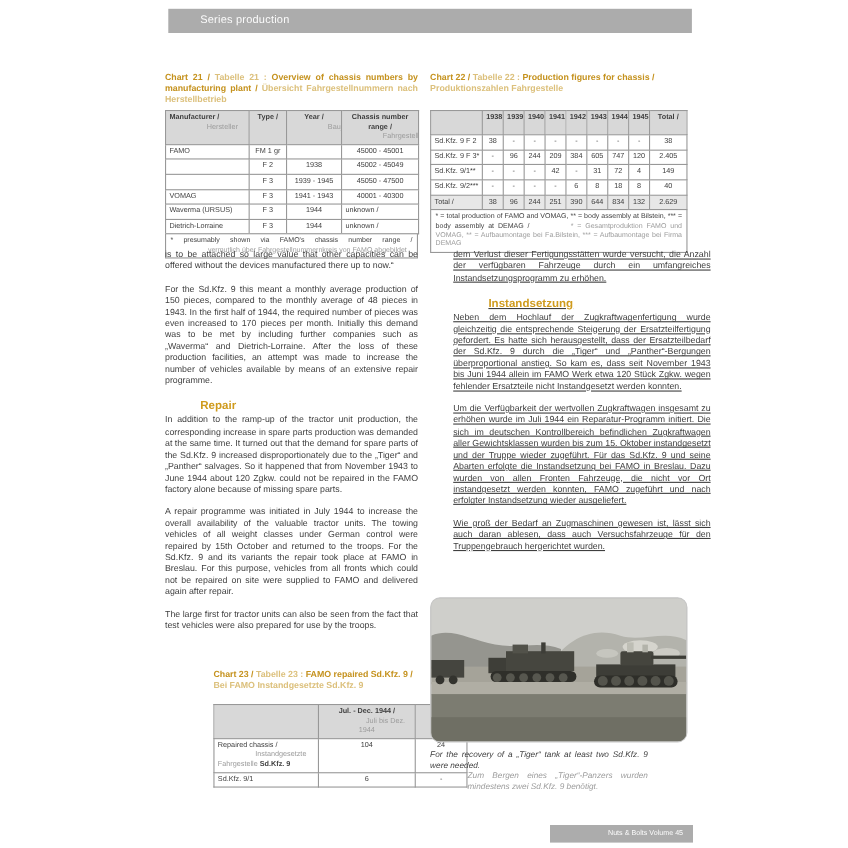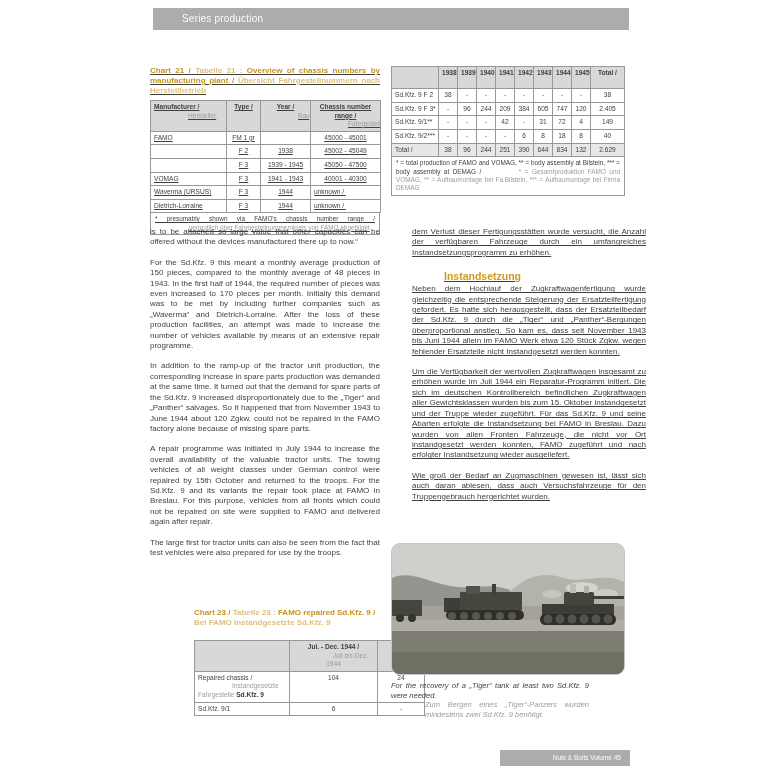--- a/index.html
+++ b/index.html
@@ -3,21 +3,21 @@
 <meta charset="utf-8">
 <style>
   html,body{margin:0;padding:0;background:#fff;}
   .canvas{position:relative;width:771px;height:771px;background:#ffffff;overflow:hidden;
           font-family:"Liberation Sans",sans-serif;color:#3f3f3f;}
   .topbar{position:absolute;left:153px;top:8px;width:476px;height:22px;background:#acacac;
           color:#fbfbfb;font-size:10px;line-height:22px;padding-left:29px;box-sizing:border-box;letter-spacing:.2px;}
   .footbar{position:absolute;left:500px;top:750px;width:130px;height:16px;background:#acacac;
           color:#fbfbfb;font-size:6.5px;line-height:16px;text-align:right;padding-right:9px;box-sizing:border-box;}
   .block{position:absolute;}
-  #c21{left:150px;top:66px;width:230px;text-decoration:underline;}
+  #c21{left:150px;top:66px;width:230px;}
   #c22{left:391px;top:66px;width:234px;}
   #leftbody{left:150px;top:227px;width:230px;}
   #rightbody{left:412px;top:227px;width:234px;text-decoration:underline;}
   #c23{left:150px;top:608px;width:230px;padding-left:44px;}
   #photoblock{left:391px;top:543px;width:198px;}
   .chart-head{font-size:8px;line-height:10px;text-align:justify;min-height:34px;}
   .ce{font-weight:bold;color:#c5921e;}
   .cl{font-weight:bold;color:#dcc07c;}
   table.dtable{border-collapse:collapse;table-layout:fixed;width:100%;background:#fff;}
   table.dtable th,table.dtable td{border:1px solid #989898;font-size:6.6px;line-height:8.6px;
@@ -100,20 +100,24 @@
         <td><span>unknown /</span> <span class="de">nicht bekannt</span></td>
       </tr>
     </tbody>
       </table>
     <div class="fnote">
       <span>* presumably shown via FAMO's chassis number range /</span> <span class="de">vermutlich über Fahrgestellnummernkreis von FAMO abgebildet</span>
     </div>
   </div>
 
   <div class="block" id="c22">
+    <div class="chart-head">
+      <span class="ce">Chart 22 /</span><span class="cl"> Tabelle 22 : </span><span class="ce">Production figures for chassis /</span><br>
+      <span class="cl"> Produktionszahlen Fahrgestelle</span>
+    </div>
     <table class="dtable">
       <colgroup>
           <col style="width:47px">
           <col style="width:19px">
           <col style="width:19px">
           <col style="width:19px">
           <col style="width:19px">
           <col style="width:19px">
           <col style="width:19px">
           <col style="width:19px">
@@ -196,20 +200,21 @@
     </tbody>
       </table>
     <div class="fnote">
       <span>* = total production of FAMO and VOMAG, ** = body assembly at Bilstein, *** = body assembly at DEMAG /</span> <span class="de">* = Gesamtproduktion FAMO und VOMAG, ** = Aufbaumontage bei Fa.Bilstein, *** = Aufbaumontage bei Firma DEMAG</span>
     </div>
   </div>
 
   <div class="block body" id="leftbody">
     <p>is to be attached so large value that other capacities can be offered without the devices manufactured there up to now.“</p>
     <p>For the Sd.Kfz. 9 this meant a monthly average production of 150 pieces, compared to the monthly average of 48 pieces in 1943. In the first half of 1944, the required number of pieces was even increased to 170 pieces per month. Initially this demand was to be met by including further companies such as „Waverma“ and Dietrich-Lorraine. After the loss of these production facilities, an attempt was made to increase the number of vehicles available by means of an extensive repair programme.</p>
+    <div class="sect">Repair</div>
     <p>In addition to the ramp-up of the tractor unit production, the corresponding increase in spare parts production was demanded at the same time. It turned out that the demand for spare parts of the Sd.Kfz. 9 increased disproportionately due to the „Tiger“ and „Panther“ salvages. So it happened that from November 1943 to June 1944 about 120 Zgkw. could not be repaired in the FAMO factory alone because of missing spare parts.</p>
     <p>A repair programme was initiated in July 1944 to increase the overall availability of the valuable tractor units. The towing vehicles of all weight classes under German control were repaired by 15th October and returned to the troops. For the Sd.Kfz. 9 and its variants the repair took place at FAMO in Breslau. For this purpose, vehicles from all fronts which could not be repaired on site were supplied to FAMO and delivered again after repair.</p>
     <p>The large first for tractor units can also be seen from the fact that test vehicles were also prepared for use by the troops.</p>
   </div>
 
   <div class="block" id="c23">
     <div class="chart-head" style="min-height:24px">
       <span class="ce">Chart 23 /</span><span class="cl"> Tabelle 23 : </span><span class="ce">FAMO repaired Sd.Kfz. 9 /</span><br>
       <span class="cl"> Bei FAMO Instandgesetzte Sd.Kfz. 9</span>
     </div>

